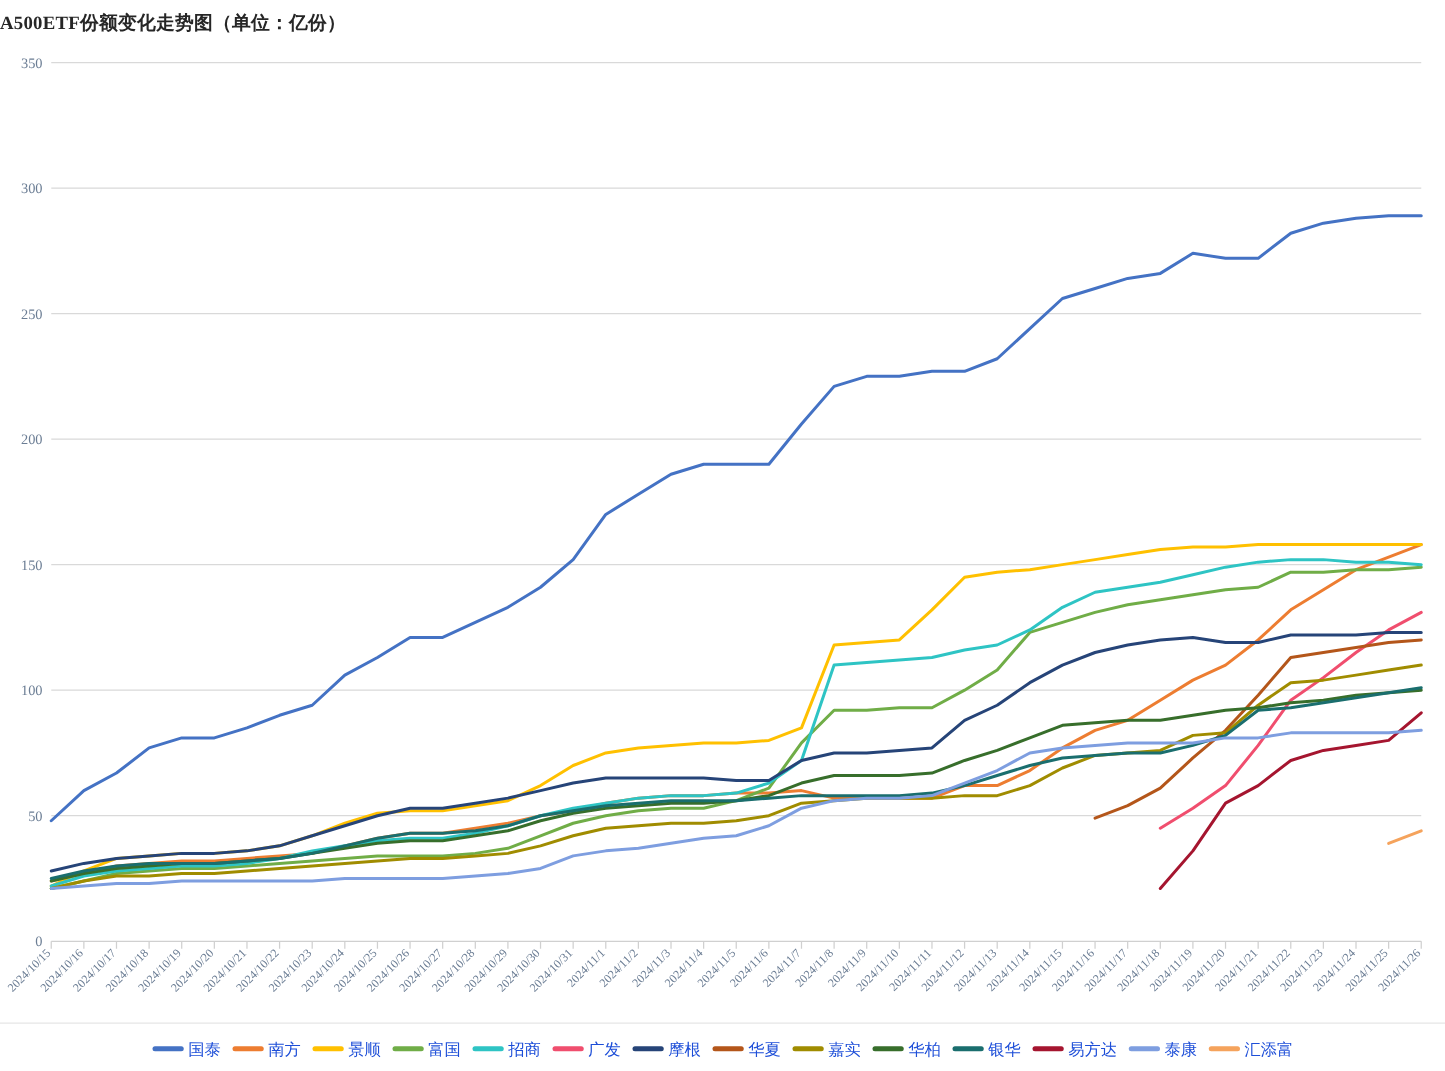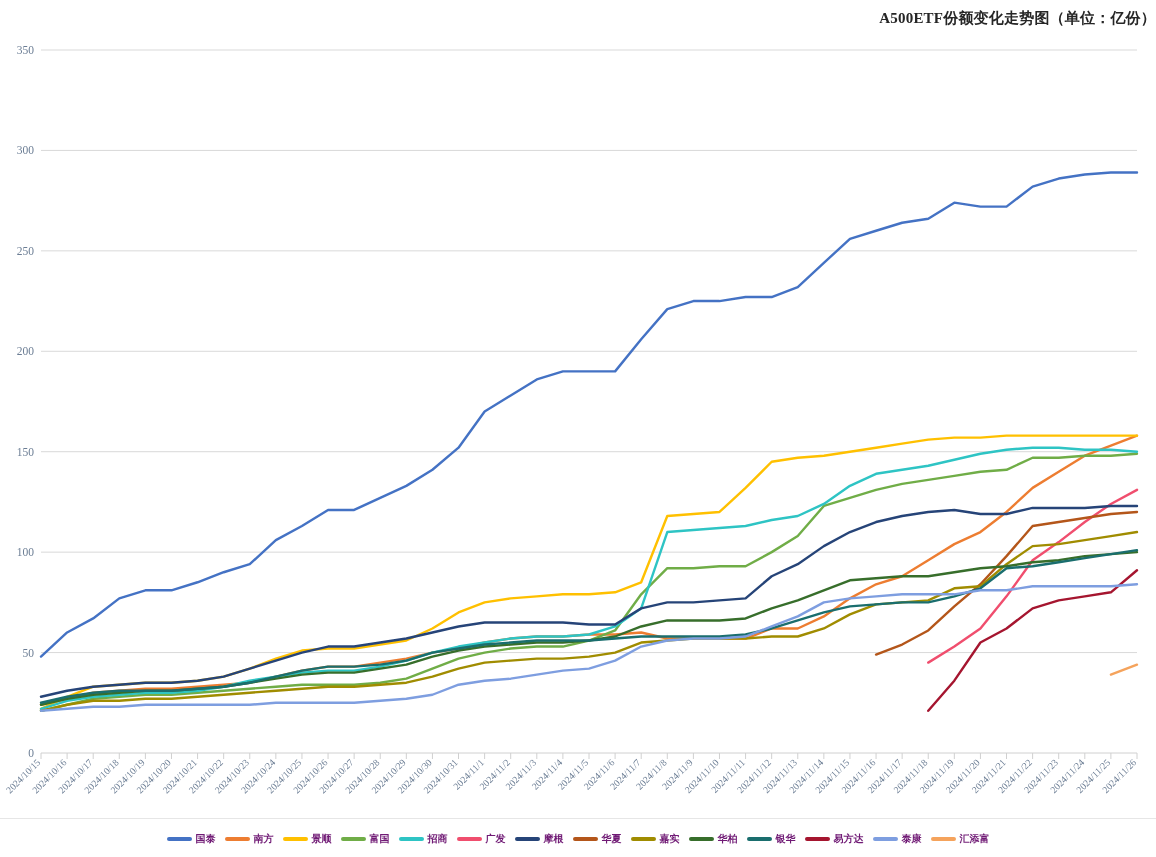--- a/index.html
+++ b/index.html
@@ -5,37 +5,37 @@
   html,body{margin:0;padding:0;}
   body{
     width:1156px;height:857px;
     background:#ffffff;
     font-family:"Liberation Sans","DejaVu Sans",sans-serif;
     overflow:hidden;
     position:relative;
   }
   #chart-title{
     position:absolute;left:0;top:9px;width:1156px;
-    text-align:right;
+    text-align:left;
     font-family:"Liberation Serif","DejaVu Serif",serif;
     font-weight:bold;font-size:15px;color:#262626;
     letter-spacing:.2px;
   }
   #plot-wrap{position:absolute;left:0;top:0;width:1156px;height:815px;}
   #plot-svg{position:absolute;left:0;top:0;}
   #legend{
     position:absolute;left:0;top:818px;width:1156px;height:39px;
     border-top:1px solid #e6e6e6;
     display:flex;align-items:center;justify-content:center;
     flex-wrap:wrap;gap:0 9px;
     box-sizing:border-box;padding-top:2px;
   }
   .legend-item{display:inline-flex;align-items:center;gap:4px;font-size:12.5px;color:#404040;white-space:nowrap;}
   .legend-swatch{display:inline-block;width:25px;height:3.5px;border-radius:2px;}
-  .legend-label{font-size:10px;color:#701a75;line-height:1;font-weight:bold;}
+  .legend-label{font-size:13px;color:#1d4ed8;line-height:1;}
   .ytick{font-size:11.5px;fill:#6b7d94;font-family:"Liberation Serif","DejaVu Serif",serif;}
   .xtick{font-size:9.6px;fill:#6b7d94;font-family:"Liberation Serif","DejaVu Serif",serif;}
 </style>
 </head>
 <body>
 
 <div id="chart-title">A500ETF份额变化走势图（单位：亿份）</div>
 
 <div id="plot-wrap">
   <svg id="plot-svg" width="1156" height="815">

